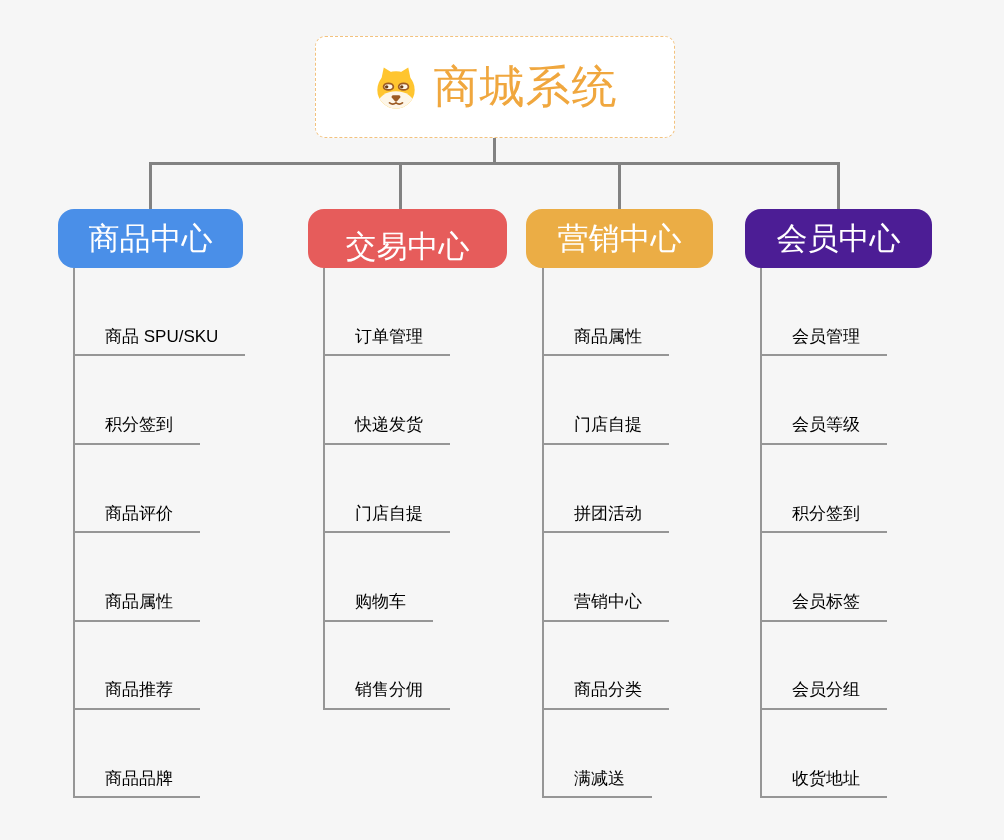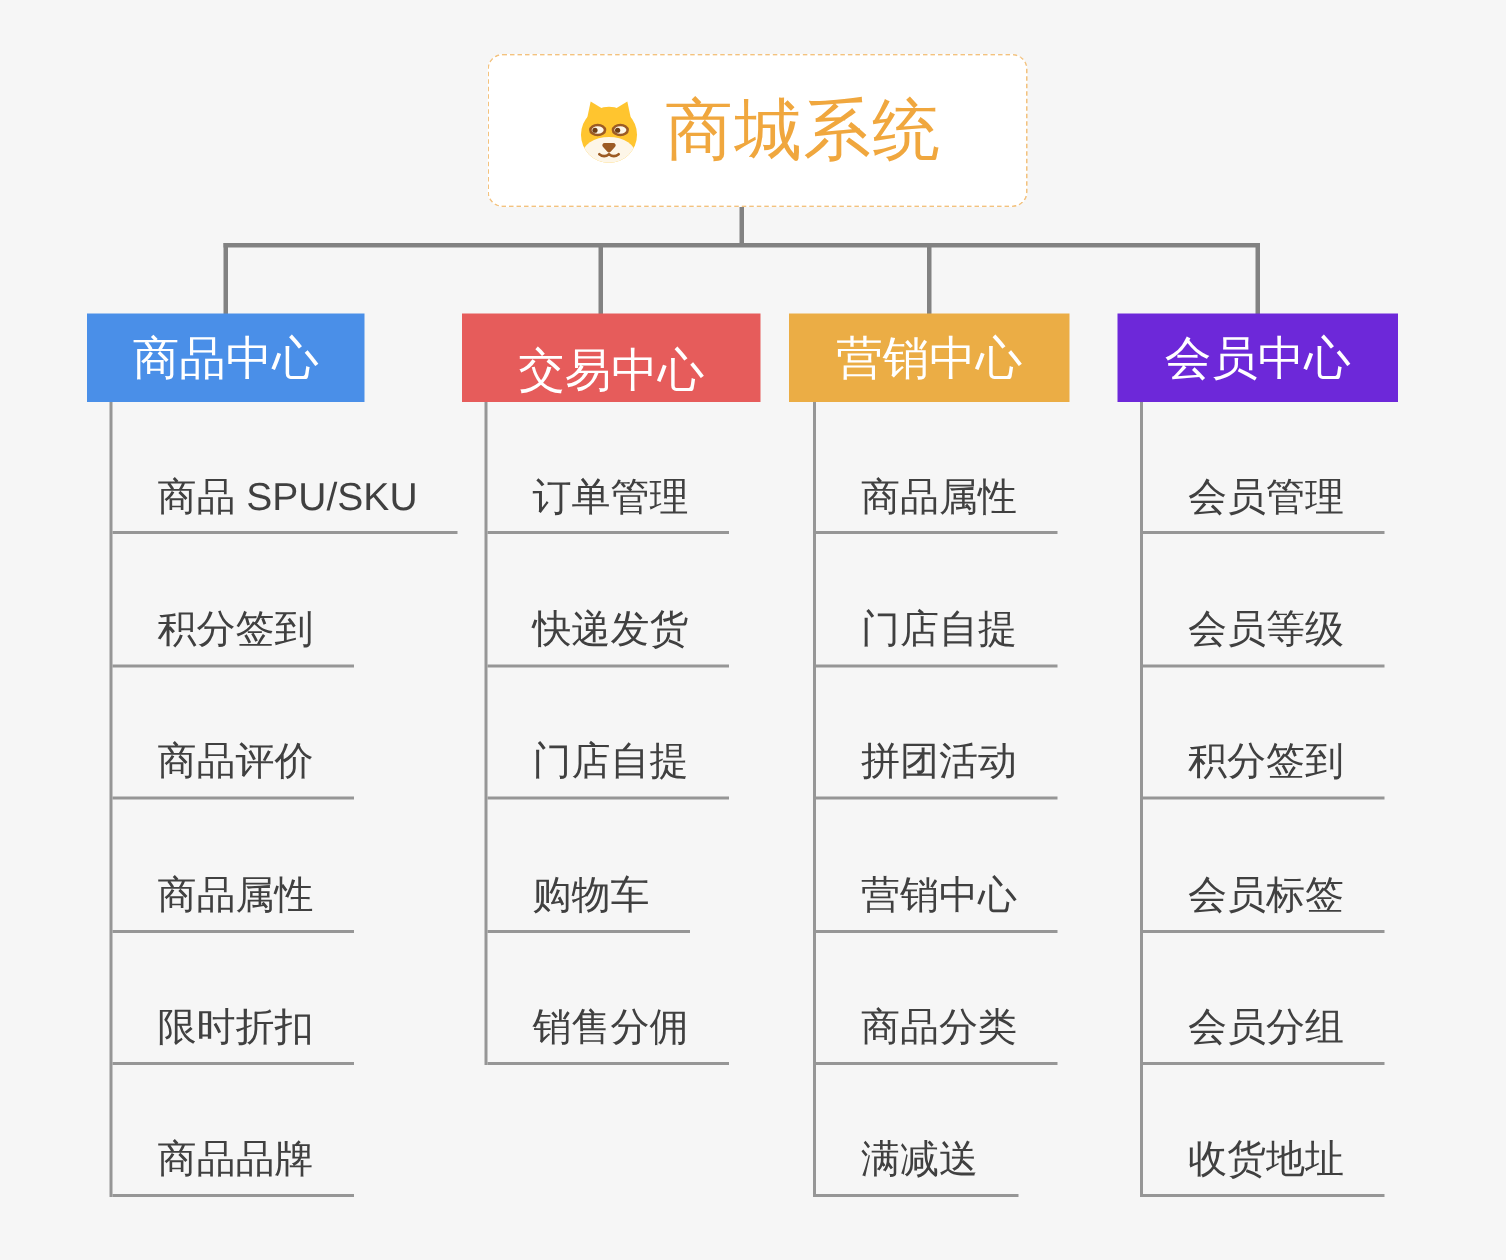--- a/index.html
+++ b/index.html
@@ -11,21 +11,21 @@
     position: relative;
     width: 1004px;
     height: 840px;
     background: #f6f6f6;
     overflow: hidden;
   }
 
   
   .root-node {
     position: absolute;
-    left: 325px; top: 36px;
+    left: 315px; top: 36px;
     width: 360px; height: 102px;
     background: #ffffff;
     border: 1px dashed #f3c27e;
     border-radius: 10px;
     display: flex;
     align-items: center;
     justify-content: center;
     gap: 15px;
     box-sizing: border-box;
   }
@@ -45,21 +45,21 @@
   .line-drop-1 { left: 149px; }
   .line-drop-2 { left: 399px; }
   .line-drop-3 { left: 618px; }
   .line-drop-4 { left: 837px; }
 
   
   .branch-header {
     position: absolute;
     top: 209px;
     height: 59px;
-    border-radius: 0;
+    border-radius: 16px;
     display: flex;
     align-items: center;
     justify-content: center;
     color: #ffffff;
     font-size: 31px;
     white-space: nowrap;
     box-sizing: border-box;
   }
   .bh-1 { left: 58px;  width: 185px; }
   .bh-2 { left: 308px; width: 199px; align-items: flex-end; }
@@ -77,23 +77,23 @@
   .bl-3 { left: 542px; }
   .bl-4 { left: 760px; }
   .node-item {
     height: 88.4px;
     display: flex;
     align-items: flex-end;
   }
   .node-label {
     border-bottom: 2px solid #969696;
     padding: 0 27px 8px 30px;
-    font-size: 26px;
+    font-size: 17px;
     line-height: 1.15;
-    color: #404040;
+    color: #000000;
     white-space: nowrap;
   }
 </style>
 </head>
 <body>
 
 <div class="canvas">
 
   <div class="line line-root-drop"></div>
   <div class="line line-horizontal"></div>
@@ -125,39 +125,39 @@
 
   <div class="branch-header bh-1" style="background: rgb(74, 143, 232);">
     <span>商品中心</span>
   </div>
   <div class="branch-header bh-2" style="background: rgb(230, 92, 91);">
     <span>交易中心</span>
   </div>
   <div class="branch-header bh-3" style="background: rgb(235, 173, 69);">
     <span>营销中心</span>
   </div>
-  <div class="branch-header bh-4" style="background: #6d28d9;">
+  <div class="branch-header bh-4" style="background: #4c1d95;">
     <span>会员中心</span>
   </div>
 
   <div class="branch-list bl-1">
     <div class="node-item">
         <span class="node-label">商品 SPU/SKU</span>
       </div>
     <div class="node-item">
         <span class="node-label">积分签到</span>
       </div>
     <div class="node-item">
         <span class="node-label">商品评价</span>
       </div>
     <div class="node-item">
         <span class="node-label">商品属性</span>
       </div>
     <div class="node-item">
-        <span class="node-label">限时折扣</span>
+        <span class="node-label">商品推荐</span>
       </div>
     <div class="node-item">
         <span class="node-label">商品品牌</span>
       </div>
   </div>
 
   <div class="branch-list bl-2">
     <div class="node-item">
         <span class="node-label">订单管理</span>
       </div>

